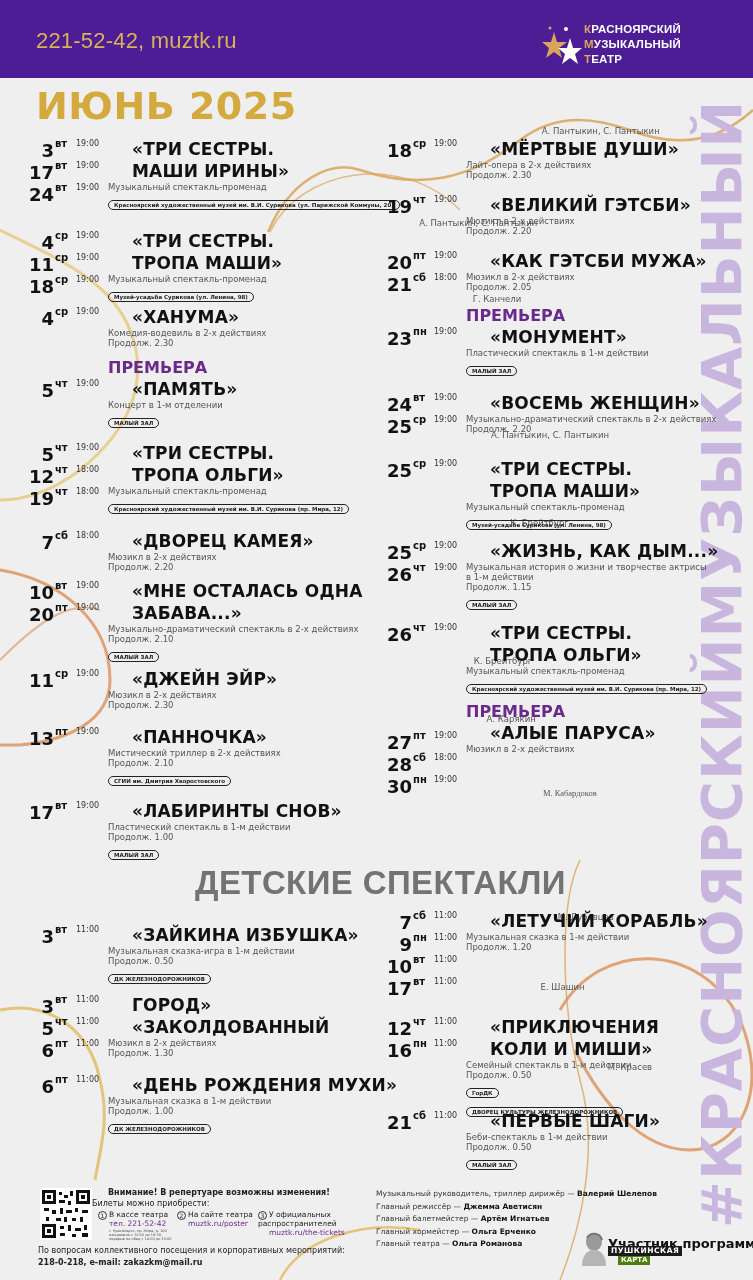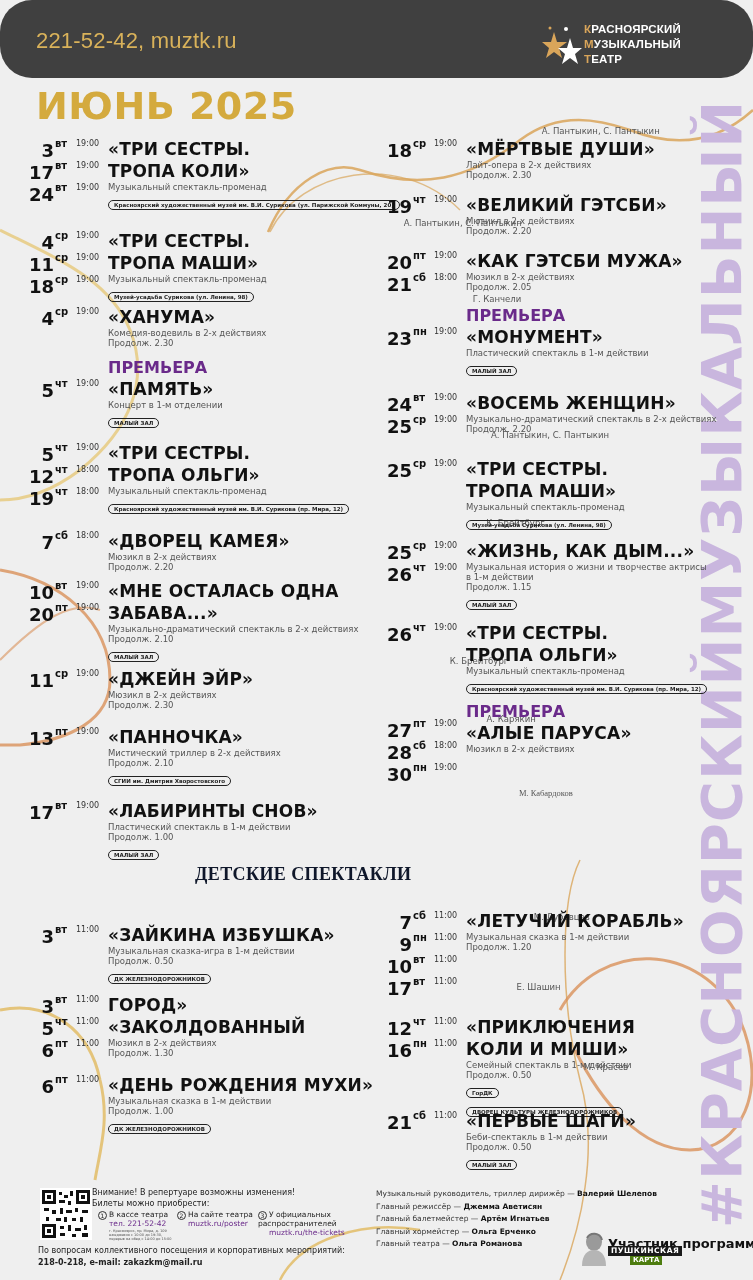--- a/index.html
+++ b/index.html
@@ -1,21 +1,21 @@
 <!DOCTYPE html>
 <html><head>
 <meta charset="utf-8">
 <style>
   * { box-sizing: border-box; margin: 0; padding: 0; }
   html, body { width: 753px; height: 1280px; overflow: hidden; background: #efefef; }
   body { font-family: "DejaVu Sans", sans-serif; color: #1a1a1a; position: relative; }
 
   .header {
     position: absolute; left: 0; top: 0; width: 753px; height: 78px;
-    background: #404040; overflow: hidden; border-radius: 32px;
+    background: #4c1d95; overflow: hidden;
   }
   .header .contacts {
     position: absolute; left: 36px; top: 28px; font-size: 22px; color: #d9b25a;
     font-family: "Liberation Sans", sans-serif; letter-spacing: 0.2px;
   }
   .logo { position: absolute; left: 540px; top: 22px; width: 200px; height: 48px; }
   .logo .stars { position: absolute; left: 2px; top: 2px; width: 40px; height: 44px; }
   .logo .lines { position: absolute; left: 44px; top: 0px; font-family: "Liberation Sans", sans-serif;
     font-weight: bold; font-size: 11.5px; line-height: 15px; color: #fff; letter-spacing: 0.2px; }
   .logo .lines .first { color: #d9a55a; }
@@ -27,59 +27,59 @@
     font-family: "DejaVu Sans", sans-serif; font-weight: bold; font-size: 56px; color: #c9b6de;
     white-space: nowrap; letter-spacing: 1px; line-height: 56px;
   }
 
   .month-title {
     position: absolute; left: 36px; top: 84px; font-family: "DejaVu Sans", sans-serif;
     font-weight: bold; font-size: 38px; color: #d4aa3e; letter-spacing: 0.5px;
   }
 
   .section-title {
-    position: absolute; left: 195px; top: 864px; font-family: Liberation Serif, serif;
-    font-weight: bold; font-size: 18px; color: #0f172a; letter-spacing: 0.4px;
+    position: absolute; left: 195px; top: 864px; font-family: Liberation Sans, sans-serif;
+    font-weight: bold; font-size: 33px; color: #737373; letter-spacing: 0.4px;
   }
 
   .event { position: absolute; }
   .event .dates { position: absolute; left: 0; top: 0; width: 100px; }
   .event .date-row { height: 22px; position: relative; }
   .event .date-row .day { position: absolute; right: 46px; top: 2px; font-weight: bold; font-size: 18px;
     font-family: "DejaVu Sans", sans-serif; color: #111; }
   .event .date-row .wd { position: absolute; left: 55px; top: 0px; font-weight: bold; font-size: 10px; color: #111; }
   .event .date-row .time { position: absolute; left: 76px; top: 1px; font-size: 8px; color: #333; }
 
   .event .body { position: absolute; left: 108px; top: 0; }
   .event .author { position: absolute; top: -12px; font-size: 8.5px; color: #555; white-space: nowrap; text-align: right; }
   .event .premiere { font-weight: bold; font-size: 16px; color: #6a2a8a; line-height: 20px; }
-  .event .title { font-weight: bold; font-size: 17px; line-height: 22px; color: #111; white-space: nowrap; letter-spacing: 0.2px; }
+  .event .title { font-weight: bold; font-size: 17px; line-height: 22px; color: #111; white-space: nowrap; letter-spacing: 0.2px; margin-left: 24px; }
   .event .desc { font-size: 8.5px; line-height: 10px; color: #555; white-space: nowrap; }
   .event .venue { display: inline-block; border: 1px solid #222; border-radius: 6px; padding: 0 5px;
     font-size: 5.5px; font-weight: bold; line-height: 8px; margin-top: 2px; margin-right: 5px; color: #222; white-space: nowrap; }
 
   .footer { position: absolute; left: 0; top: 1184px; width: 753px; height: 96px; }
   .qr { position: absolute; left: 40px; top: 4px; width: 52px; height: 52px; background: #fff; padding: 2px; }
-  .footer .notice { position: absolute; left: 92px; top: 4px; font-size: 8px; font-weight: normal; color: #222; }
+  .footer .notice { position: absolute; left: 108px; top: 4px; font-size: 8px; font-weight: bold; color: #222; }
   .footer .buy { position: absolute; left: 92px; top: 15px; font-size: 8px; color: #222; }
   .footer .opt { position: absolute; top: 27px; font-size: 7.5px; line-height: 8.5px; color: #222; }
   .footer .opt .num { display: inline-block; width: 9px; height: 9px; border: 1px solid #333; border-radius: 50%;
     font-size: 6px; line-height: 7px; text-align: center; margin-right: 2px; vertical-align: top; }
   .footer .opt .link { color: #6a2a8a; display: block; padding-left: 11px; }
   .footer .opt .addr { display: block; padding-left: 11px; font-size: 3.5px; line-height: 4px; color: #555; }
   .footer .collective { position: absolute; left: 38px; top: 62px; font-size: 8px; color: #222; white-space: nowrap; }
   .footer .collective-contacts { position: absolute; left: 38px; top: 74px; font-size: 8px; color: #222; font-weight: bold; }
   .staff { position: absolute; left: 376px; top: 4px; font-size: 7.5px; line-height: 12.5px; color: #333; }
   .staff b { color: #111; }
   .pushkin { position: absolute; left: 578px; top: 48px; width: 140px; height: 36px; }
   .pushkin .bust { position: absolute; left: 0; top: 0; width: 30px; height: 34px; }
   .pushkin .lbl1 { position: absolute; left: 30px; top: 4px; font-size: 13px; font-weight: bold; color: #111; white-space: nowrap; }
   .pushkin .lbl2 { position: absolute; left: 30px; top: 14px; background: #1a1a1a; color: #fff; font-size: 7.5px; font-weight: bold;
     padding: 0 3px; line-height: 10px; letter-spacing: 0.5px; }
-  .pushkin .lbl3 { position: absolute; left: 52px; top: 24px; background: #4d7c0f; color: #fff; font-size: 7px; font-weight: bold;
+  .pushkin .lbl3 { position: absolute; left: 40px; top: 24px; background: #4d7c0f; color: #fff; font-size: 7px; font-weight: bold;
     padding: 0 3px; line-height: 9px; }
 </style>
 </head>
 <body>
 
 <div class="header">
   <svg class="deco" viewBox="0 0 753 78">
     <path d="M0,30 C30,0 80,0 130,10 C160,16 175,20 175,20" stroke="#d9a55a" stroke-width="2" fill="none"></path>
     <path d="M120,0 L175,22" stroke="#d9a55a" stroke-width="2" fill="none"></path>
     <path d="M330,0 C340,20 350,78 350,78" stroke="#d9a55a" stroke-width="1.5" fill="none"></path>
@@ -132,21 +132,21 @@
         </div>
         <div class="date-row">
           <span class="day">24</span>
           <span class="wd">вт</span>
           <span class="time">19:00</span>
         </div>
       </div>
       <div class="body">
         <div class="author" style="right: -255px; width: 255px;">А. Пантыкин, С. Пантыкин</div>
         <div class="title">«ТРИ СЕСТРЫ.</div>
-        <div class="title">ТРОПА КОЛИ»</div>
+        <div class="title">МАШИ ИРИНЫ»</div>
         <div class="desc">Музыкальный спектакль-променад</div>
         <div><span class="venue">Красноярский художественный музей им. В.И. Сурикова (ул. Парижской Коммуны, 20)</span></div>
       </div>
     </div>
     <div class="event" style="left: 0px; top: 230px;">
       <div class="dates" style="top: 0px;">
         <div class="date-row">
           <span class="day">4</span>
           <span class="wd">ср</span>
           <span class="time">19:00</span>
@@ -445,21 +445,21 @@
       </div>
       <div class="body">
         <div class="author" style="right: -255px; width: 255px;">А. Пантыкин, С. Пантыкин</div>
         <div class="title">«ТРИ СЕСТРЫ.</div>
         <div class="title">ТРОПА ОЛЬГИ»</div>
         <div class="desc">Музыкальный спектакль-променад</div>
         <div><span class="venue">Красноярский художественный музей им. В.И. Сурикова (пр. Мира, 12)</span></div>
       </div>
     </div>
     <div class="event" style="left: 358px; top: 702px;">
-      <div class="dates" style="top: 16px;">
+      <div class="dates" style="top: 28px;">
         <div class="date-row">
           <span class="day">27</span>
           <span class="wd">пт</span>
           <span class="time">19:00</span>
         </div>
         <div class="date-row">
           <span class="day">28</span>
           <span class="wd">сб</span>
           <span class="time">18:00</span>
         </div>

